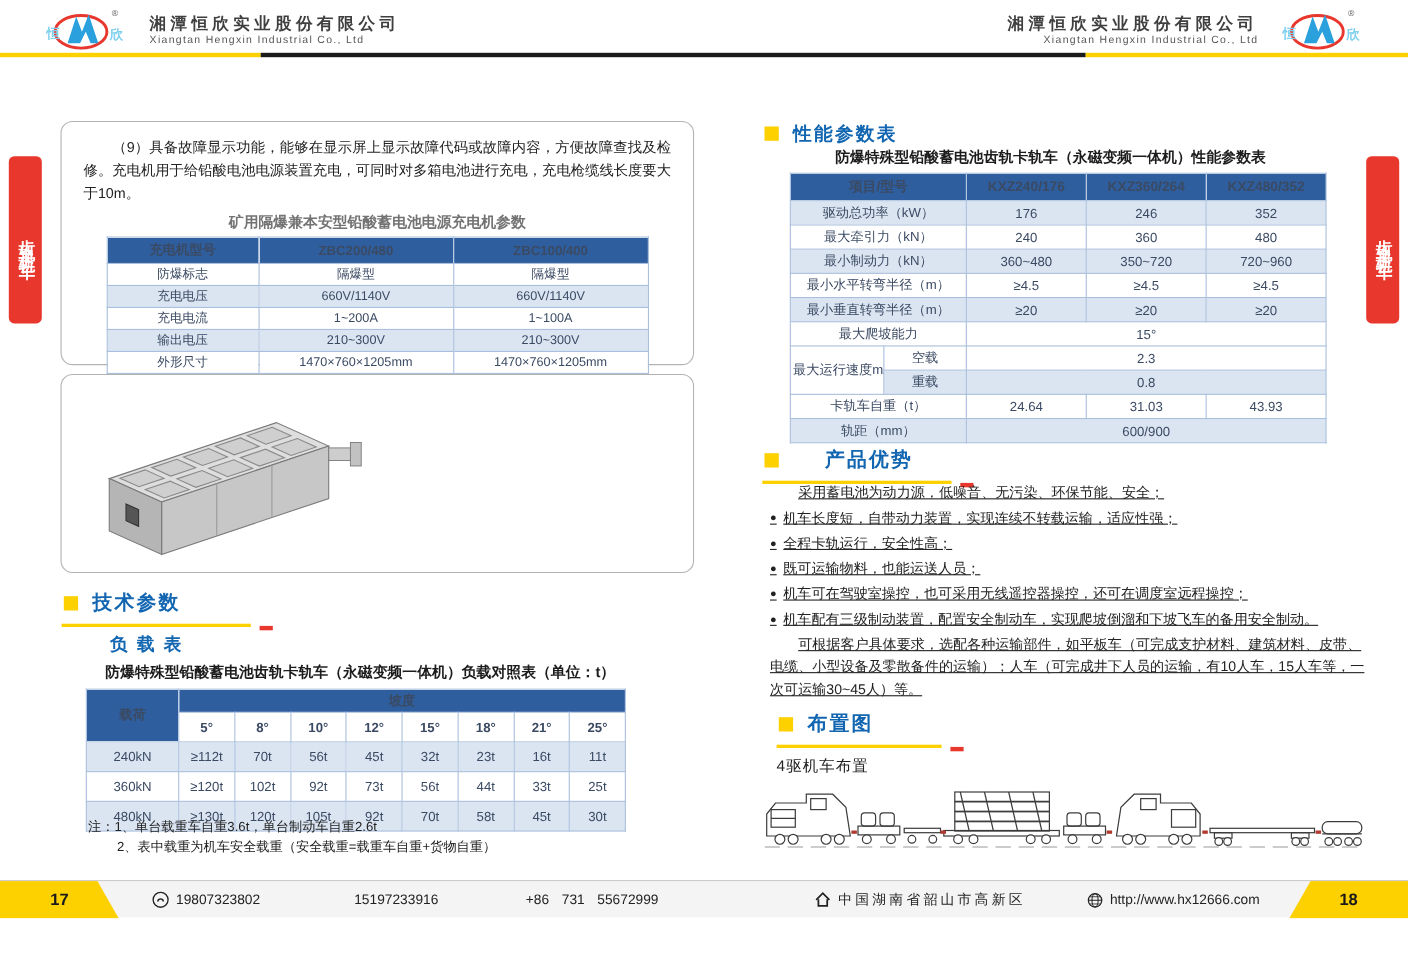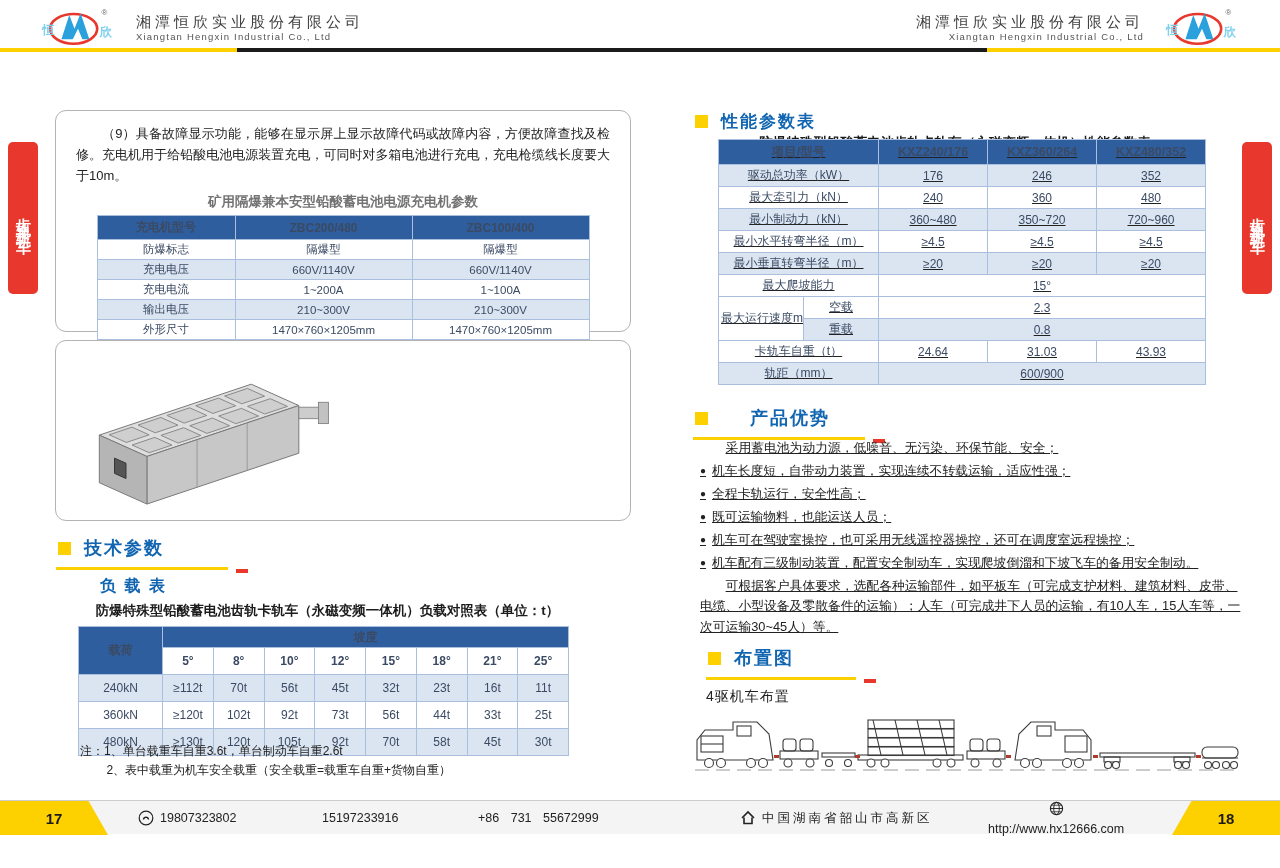--- a/index.html
+++ b/index.html
@@ -3,21 +3,21 @@
 <meta charset="utf-8">
 <style>
   html,body{margin:0;padding:0;background:#fff;}
   #canvas{position:relative;width:1280px;height:868px;background:#ffffff;overflow:hidden;
           font-family:"Liberation Sans","DejaVu Sans",sans-serif;color:#222;}
   
   .hdr-block{position:absolute;top:6px;display:flex;align-items:center;gap:10px;}
   .hdr-left{left:30px;}
   .hdr-right{right:30px;flex-direction:row;}
   .co-names{display:flex;flex-direction:column;line-height:1.25;}
-  .co-cn{font-size:15px;font-weight:normal;letter-spacing:4px;color:#3f3f3f;}
+  .co-cn{font-size:15px;font-weight:bold;letter-spacing:4px;color:#3f3f3f;}
   .co-en{font-size:9.5px;letter-spacing:1.2px;color:#555;}
   .hdr-right .co-names{align-items:flex-end;text-align:right;}
   .rule{position:absolute;top:48px;height:4px;}
   .rule.y1{left:0;width:237px;background:#fdd000;}
   .rule.bk{left:237px;width:750px;background:#1b1b1b;}
   .rule.y2{left:987px;width:293px;background:#fdd000;}
   
   .side-tab{position:absolute;top:142px;width:30px;height:152px;background:#e8372c;border-radius:5px;
             display:flex;align-items:center;justify-content:center;}
   .side-tab span{writing-mode:vertical-rl;text-orientation:upright;color:#fff;font-weight:bold;
@@ -36,21 +36,21 @@
   .tbl th,.tbl td{border:1px solid #a9bfdd;text-align:center;vertical-align:middle;
                   font-size:12px;color:#3b4a63;padding:1px 2px;overflow:hidden;white-space:nowrap;}
   .rowLB{background:#dbe5f2;} .rowW{background:#ffffff;}
   #charger-tbl{width:492px;margin:0 auto;}
   #charger-tbl th{height:21px;font-size:12px;}
   #charger-tbl td{height:17px;font-size:11.5px;}
   #load-tbl{position:absolute;left:78px;top:626px;width:490px;}
   #load-tbl th{height:18px;}
   #load-tbl td{height:24px;}
   #load-tbl .angles td{background:#fff;font-weight:600;}
-  #perf-tbl{position:absolute;left:718px;top:139px;width:487px;text-decoration:underline;}
+  #perf-tbl{position:absolute;left:718px;top:157px;width:487px;}
   #perf-tbl th{height:22px;font-size:12.5px;}
   #perf-tbl td{height:19px;}
   .lbl{font-weight:400;}
   
   .batt-img{width:268px;flex:0 0 268px;display:flex;align-items:center;justify-content:center;}
   .batt-text{flex:1;padding:2px 6px 0 2px;}
   .batt-title{font-size:15px;font-weight:bold;text-align:center;color:#111;margin:2px 0 5px;}
   .batt-text p{font-size:12px;line-height:1.56;text-align:justify;margin:0 0 2px;text-indent:2em;color:#222;}
   
   .sec{position:absolute;display:flex;align-items:center;gap:13px;}
@@ -474,21 +474,21 @@
 
     <div class="f-item" style="left:740px;">
       <span class="ficon">
         <svg width="16" height="16" viewBox="0 0 16 16">
             <path d="M2 8 L8 2 L14 8" fill="none" stroke="#222" stroke-width="1.6"></path>
             <path d="M4 7.5 L4 13.5 L12 13.5 L12 7.5" fill="none" stroke="#222" stroke-width="1.6"></path>
           </svg>
       </span>
       <span class="f-addr">中国湖南省韶山市高新区</span>
     </div>
-    <div class="f-item" style="left:988px;flex-direction:column;">
+    <div class="f-item" style="left:988px;">
       <span class="ficon">
         <svg width="15" height="15" viewBox="0 0 16 16">
             <circle cx="8" cy="8" r="6.5" fill="none" stroke="#222" stroke-width="1.2"></circle>
             <ellipse cx="8" cy="8" rx="3" ry="6.5" fill="none" stroke="#222" stroke-width="1"></ellipse>
             <line x1="1.5" y1="8" x2="14.5" y2="8" stroke="#222" stroke-width="1"></line>
             <line x1="2.5" y1="4.5" x2="13.5" y2="4.5" stroke="#222" stroke-width="0.8"></line>
             <line x1="2.5" y1="11.5" x2="13.5" y2="11.5" stroke="#222" stroke-width="0.8"></line>
           </svg>
       </span>
       <span>http://www.hx12666.com</span>

